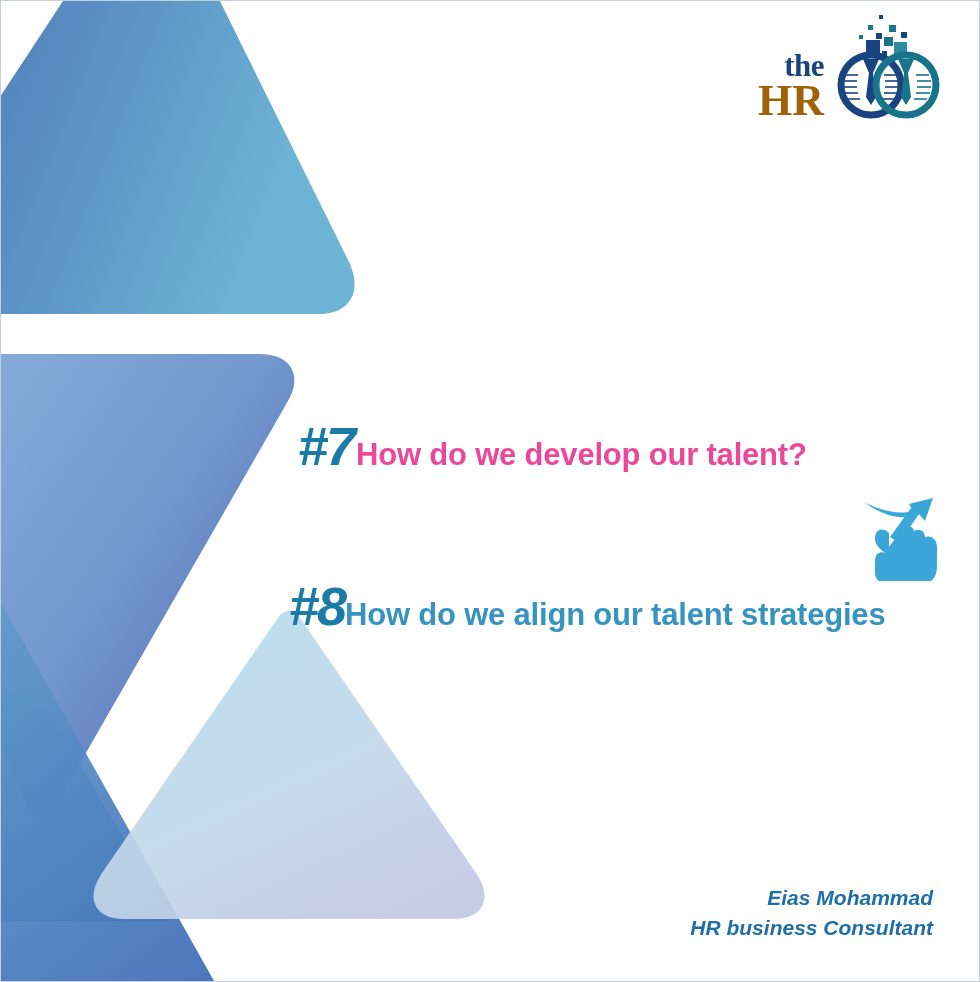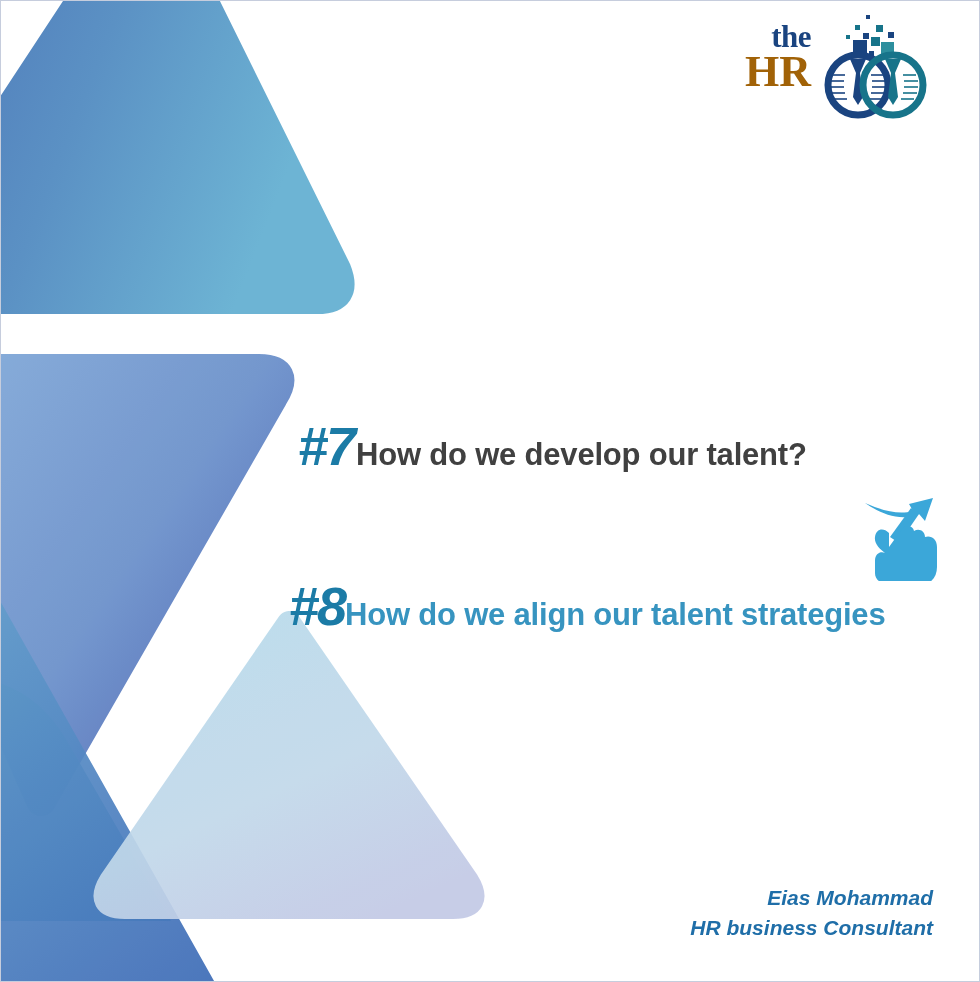--- a/index.html
+++ b/index.html
@@ -24,24 +24,24 @@
   #deco {
     position: absolute;
     left: 0; top: 0;
     width: 980px; height: 982px;
     pointer-events: none;
   }
 
   
   #logo {
     position: absolute;
-    right: 42px;
+    right: 29px;
     top: 12px;
     display: flex;
-    align-items: flex-start;
+    align-items: flex-end;
     height: 108px;
   }
   #logo-words-left {
     display: flex;
     flex-direction: column;
     align-items: flex-end;
     line-height: 0.92;
     font-family: "Liberation Serif", serif;
     font-weight: bold;
     margin-right: 6px;
@@ -83,21 +83,21 @@
     font-size: 54px;
     font-weight: bold;
     font-style: italic;
     color: #1b7ba6;
     letter-spacing: -2px;
     line-height: 1;
   }
   #q7-text {
     font-size: 31px;
     font-weight: bold;
-    color: #404040;
+    color: #ec4899;
     line-height: 1.16;
     margin-left: 2px;
     letter-spacing: -0.2px;
   }
 
   #q8 {
     position: absolute;
     left: 288px;
     top: 578px;
     display: flex;

